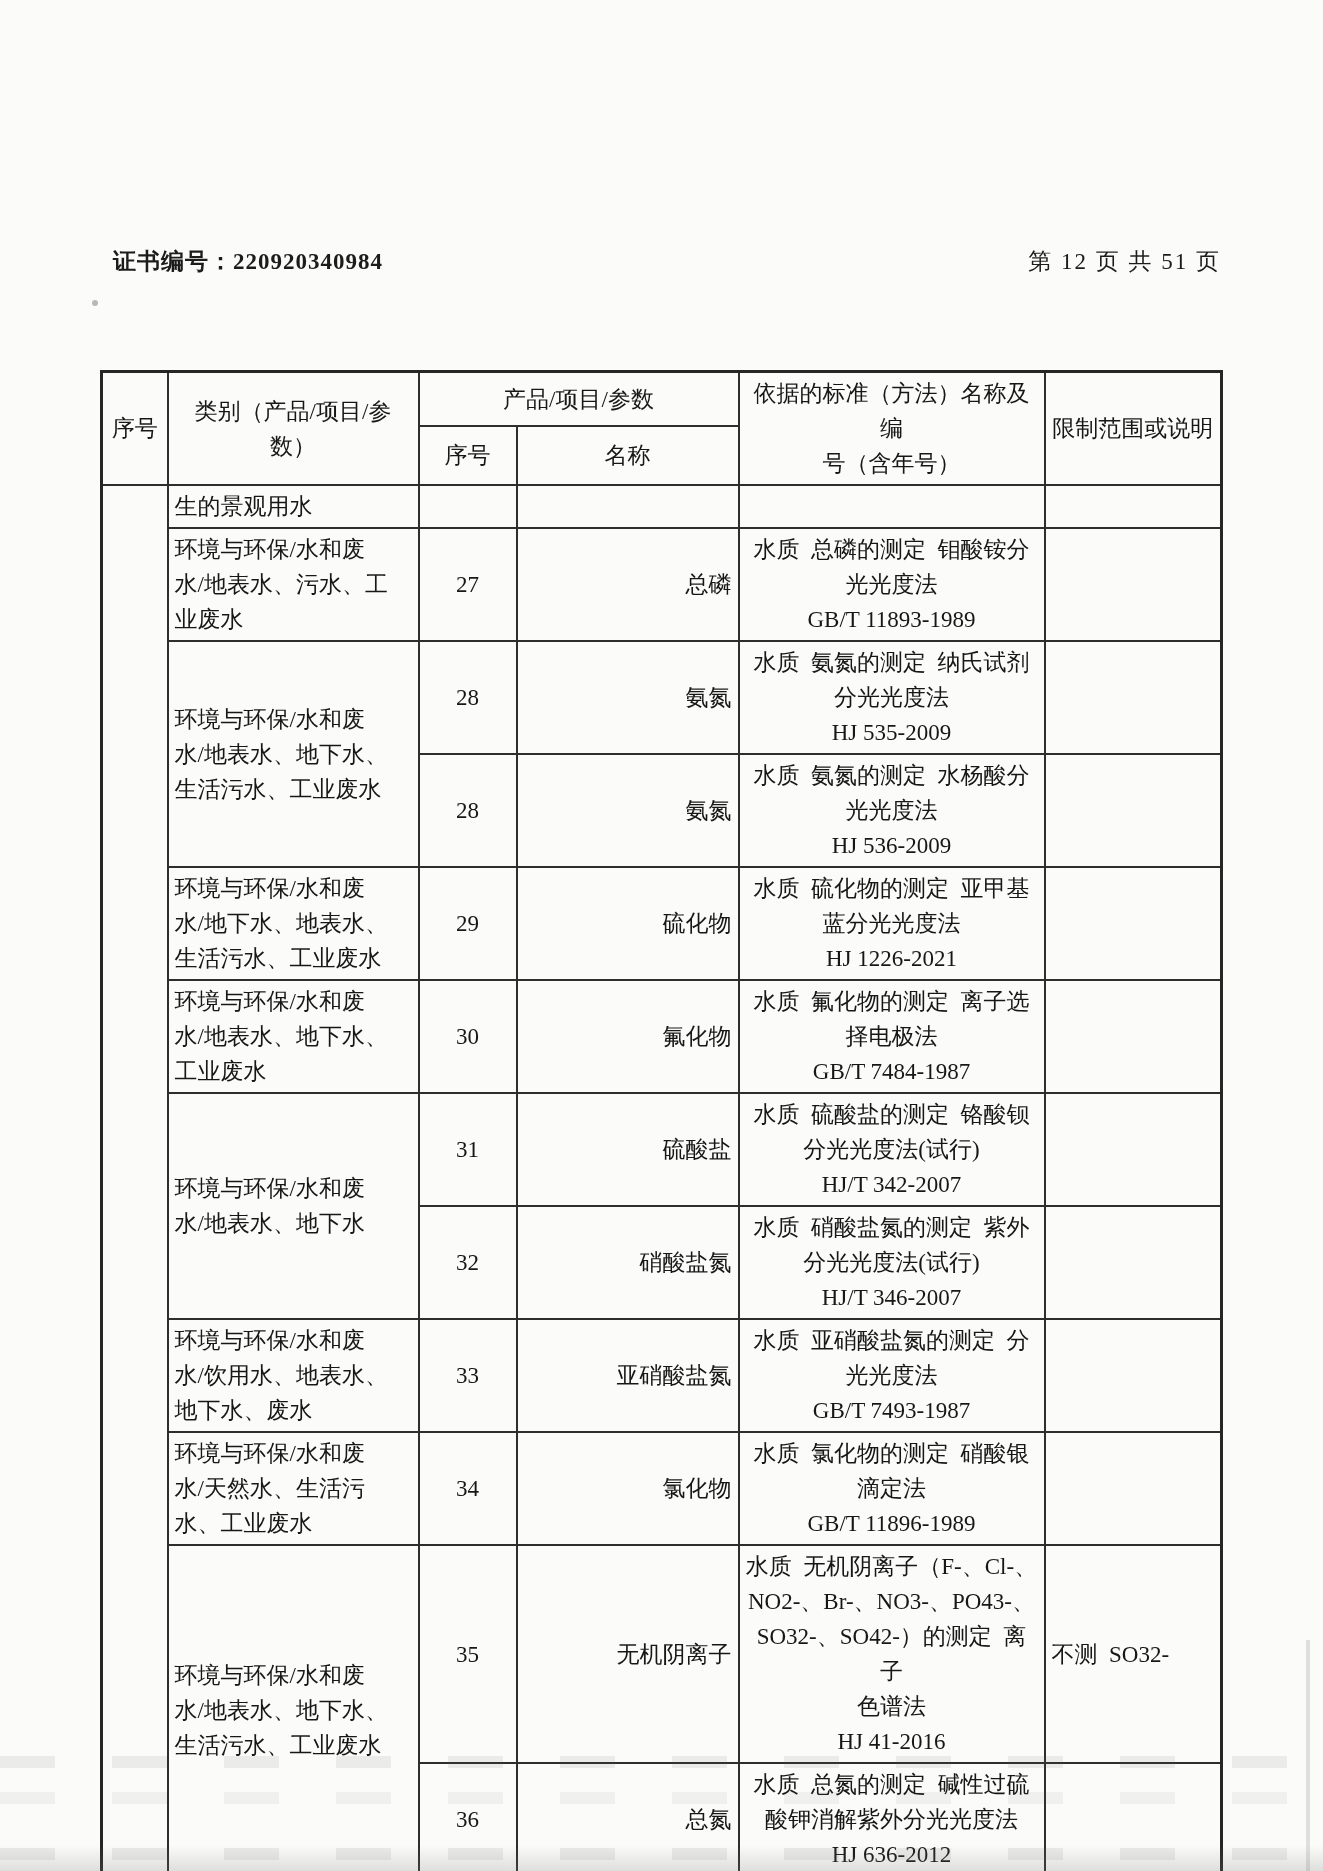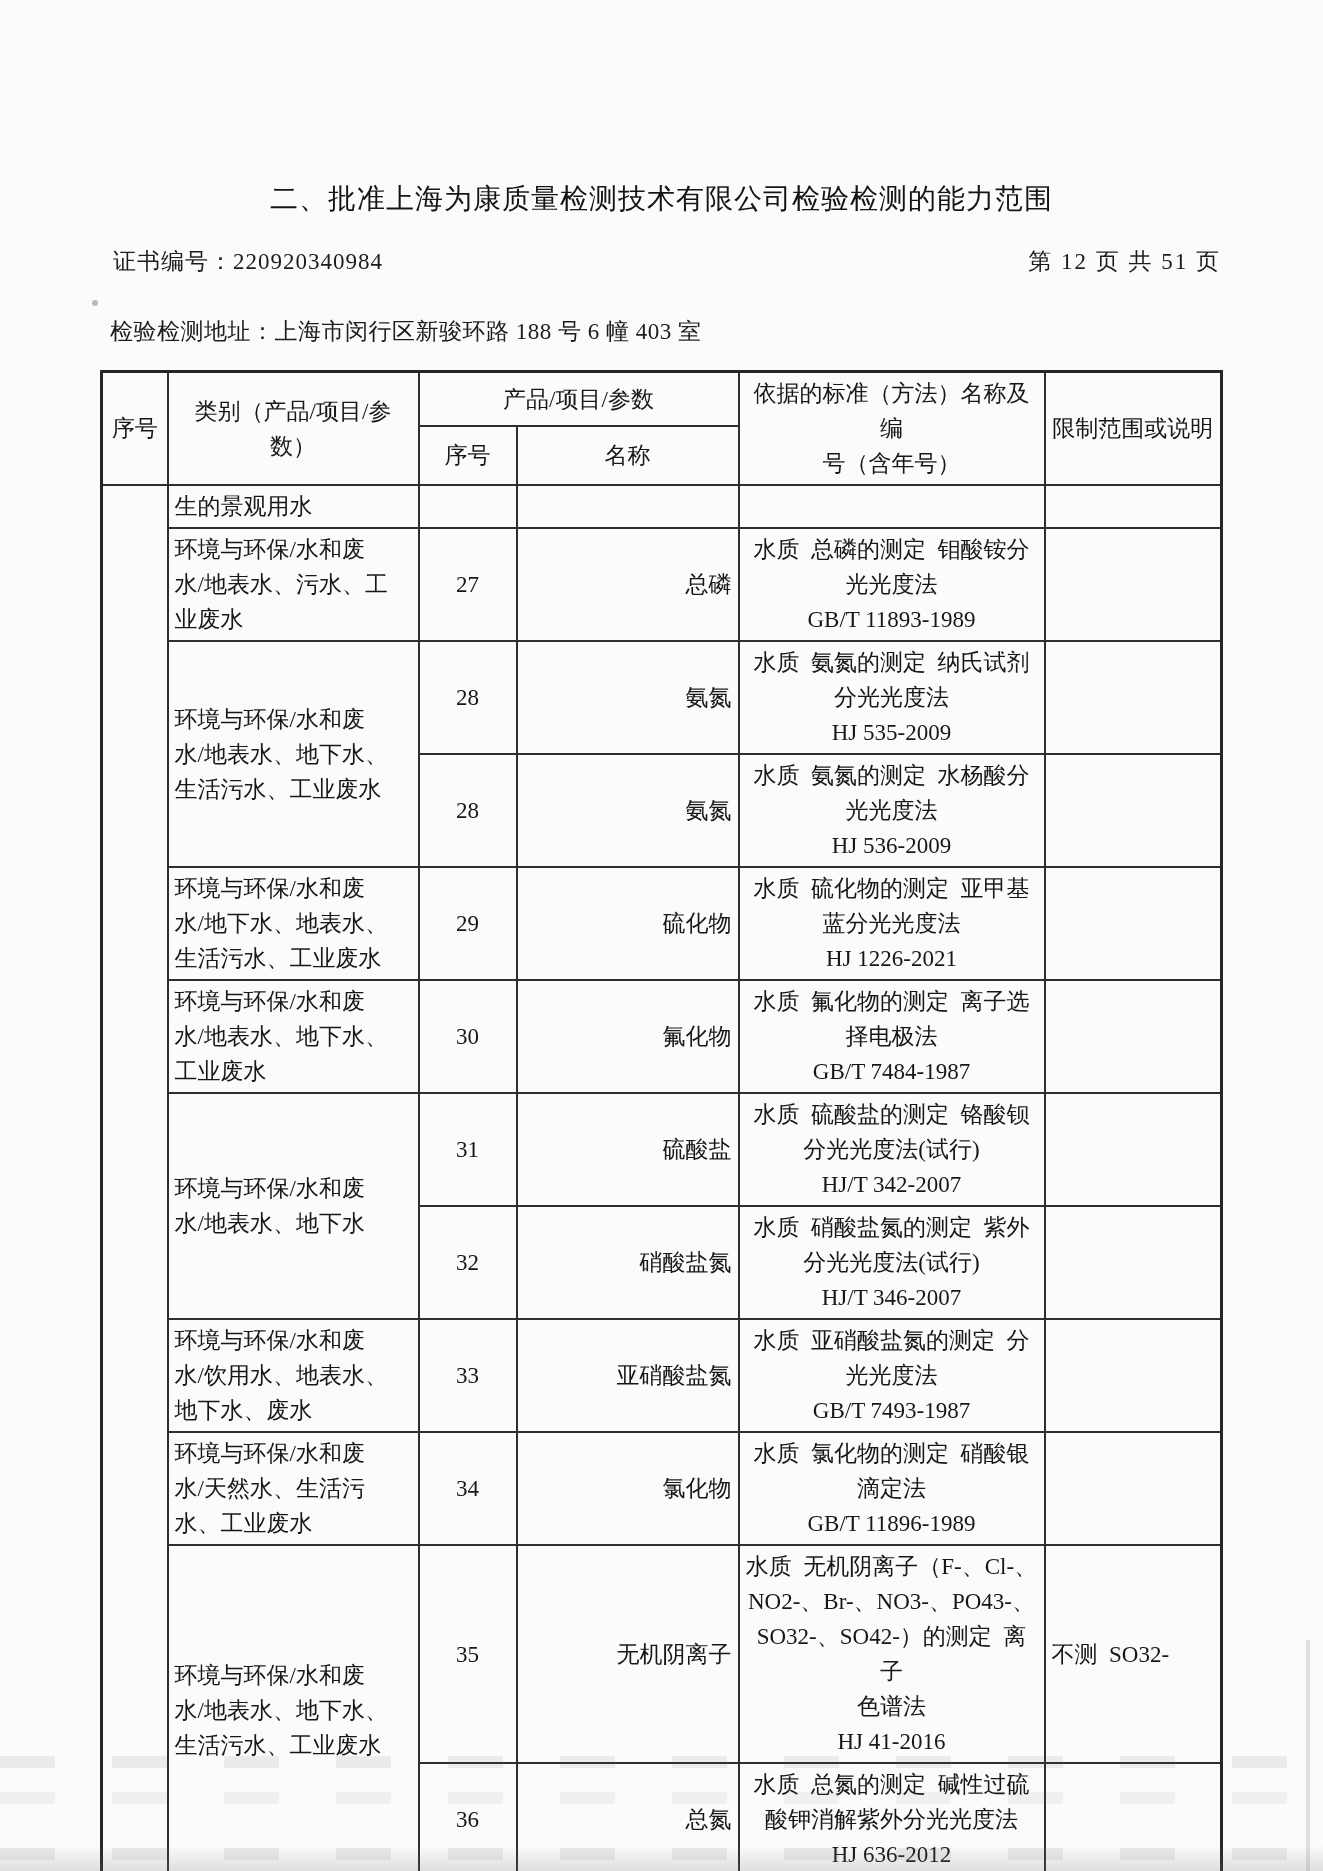--- a/index.html
+++ b/index.html
@@ -16,21 +16,21 @@
     background:#fbfbf9;
   }
   .doc-title{
     position:absolute;top:180px;left:0;width:100%;
     text-align:center;
     font-size:28px;letter-spacing:1px;
     color:#141414;
   }
   .cert{
     position:absolute;top:246px;left:113px;
-    font-size:23px;letter-spacing:1px;
+    font-size:23px;letter-spacing:1px;font-weight:bold;
   }
   .pageinfo{
     position:absolute;top:246px;right:102px;
     font-size:23px;letter-spacing:2px;
   }
   .addr{
     position:absolute;top:316px;left:110px;
     font-size:23px;letter-spacing:0.5px;
   }
   table.cap{
@@ -74,24 +74,22 @@
   .scan-bottom{
     position:absolute;left:0;right:0;bottom:0;height:26px;
     background:linear-gradient(to bottom, rgba(120,120,120,0) 0%, rgba(120,120,120,0.22) 100%);
   }
 </style>
 </head>
 <body>
 
 <div class="page">
 
-  <div class="doc-title">二、批准上海为康质量检测技术有限公司检验检测的能力范围</div>
   <div class="cert">证书编号：220920340984</div>
   <div class="pageinfo">第 12 页 共 51 页</div>
-  <div class="addr">检验检测地址：上海市闵行区新骏环路 188 号 6 幢 403 室</div>
 
   <table class="cap">
     <colgroup>
       <col style="width:66px">
         <col style="width:251px">
         <col style="width:98px">
       <col style="width:222px">
         <col style="width:306px">
         <col style="width:177px">
     </colgroup>

